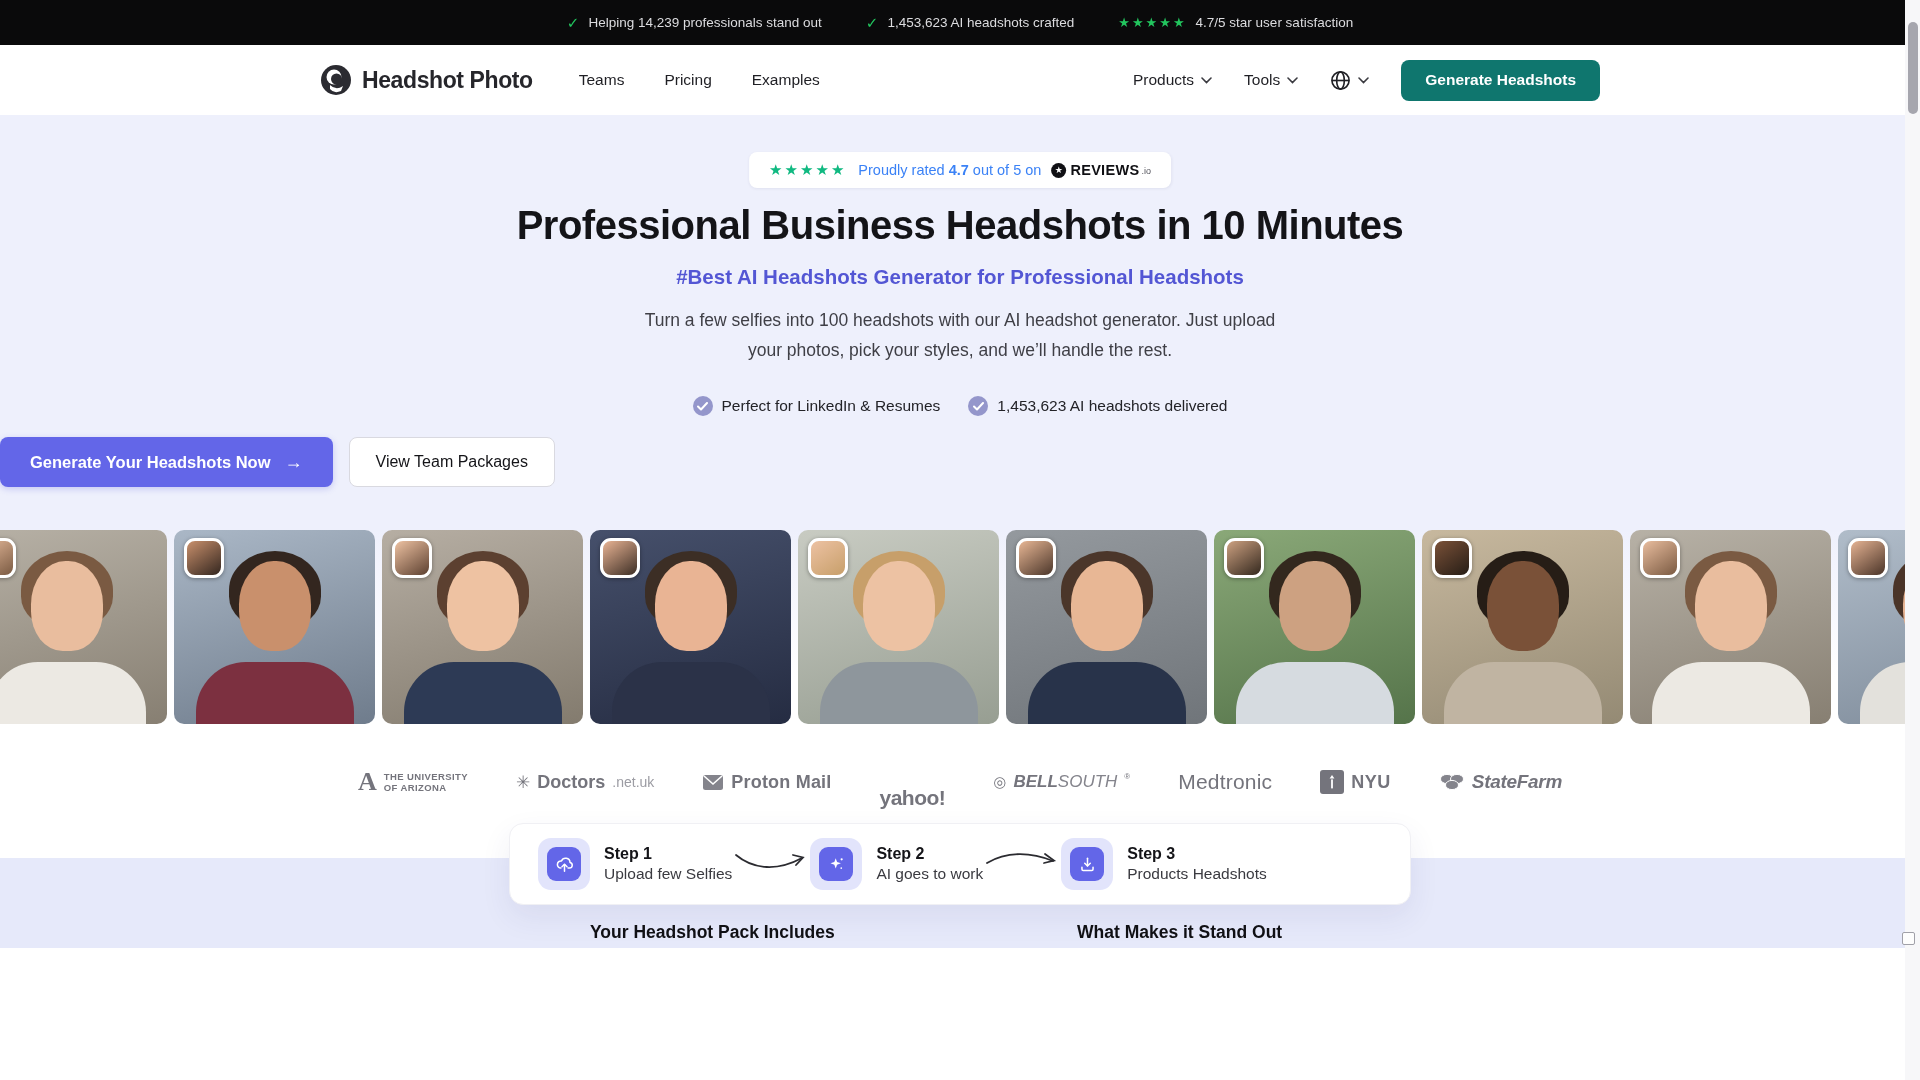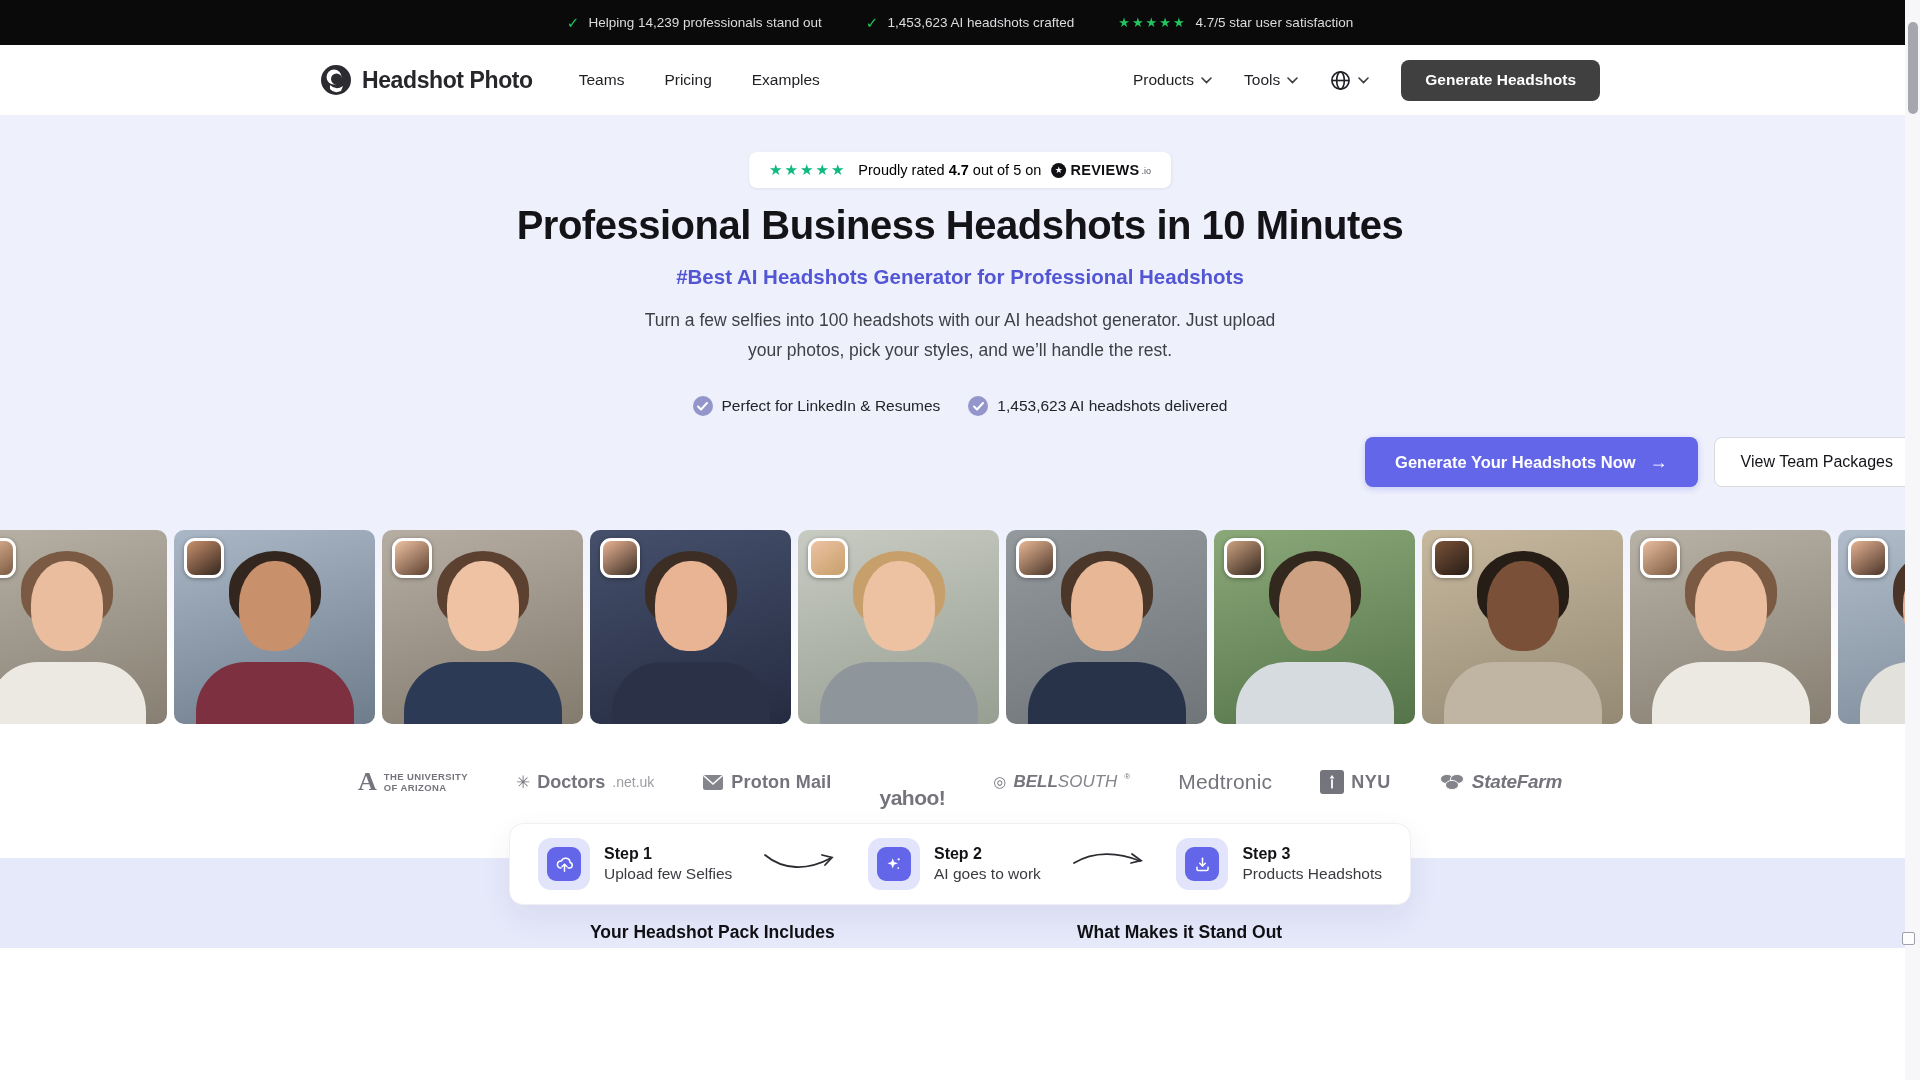--- a/index.html
+++ b/index.html
@@ -17,39 +17,39 @@
   .header { height:70px; background:#fff; display:flex; align-items:center; }
   .header-inner { width:1280px; margin:6px auto; display:flex; align-items:center; }
   .brand { display:flex; align-items:center; gap:10px; cursor:pointer; }
   .brand-mark { width:32px; height:32px; }
   .brand-name { font-size:23px; font-weight:800; letter-spacing:-0.4px; color:#26262b; }
   .nav { display:flex; gap:40px; margin-left:46px; }
   .nav-link { font-size:15.5px; font-weight:500; color:#1f1f24; cursor:pointer; }
   .header-right { margin-left:auto; display:flex; align-items:center; gap:32px; }
   .menu-item { display:flex; align-items:center; gap:7px; font-size:15.5px; font-weight:500; color:#1f1f24; cursor:pointer; }
   .chev { width:11px; height:7px; }
-  .cta-button { background:#404040; color:#fff; border:none; border-radius:8px; height:41px; padding:0 24px; font-size:15.5px; font-weight:600; font-family:inherit; cursor:pointer; }
+  .cta-button { background:#0f766e; color:#fff; border:none; border-radius:8px; height:41px; padding:0 24px; font-size:15.5px; font-weight:600; font-family:inherit; cursor:pointer; }
 
   
   .hero { height:415px; background:#eef0fc; text-align:center; position:relative; }
   .rating-badge { position:absolute; top:37px; left:50%; transform:translateX(-50%); background:#fff; border-radius:8px; height:36px; display:flex; align-items:center; gap:8px; padding:0 20px; box-shadow:0 1px 3px rgba(40,40,90,.07); cursor:pointer; white-space:nowrap; }
   .rating-badge .stars { color:#10b981; font-size:15px; letter-spacing:2px; margin-right:4px; }
-  .rating-badge .txt { font-size:14.5px; color:#000000; }
+  .rating-badge .txt { font-size:14.5px; color:#3b82f6; }
   .rating-badge b { font-weight:800; }
   .reviews-logo { display:flex; align-items:center; gap:4px; margin-left:2px; }
   .reviews-circle { width:15px; height:15px; border-radius:50%; background:#101014; color:#fff; font-size:9px; line-height:15px; text-align:center; }
   .reviews-word { font-weight:800; font-size:14.5px; color:#101014; letter-spacing:.3px; }
   .reviews-tld { font-size:9px; color:#52525b; align-self:flex-end; padding-bottom:2px; margin-left:-2px; }
   .hero-title { padding-top:88px; font-size:40px; font-weight:800; letter-spacing:-0.5px; color:#141418; }
   .hero-subtitle { margin-top:17px; font-size:20.5px; font-weight:700; color:#5356d4; }
   .hero-desc { margin-top:16px; font-size:17.5px; line-height:30px; color:#3f3f46; }
   .check-row { margin-top:31px; display:flex; justify-content:center; gap:28px; }
   .check-item { display:flex; align-items:center; gap:9px; font-size:15.5px; font-weight:500; color:#232328; }
   .check-circle { width:20px; height:20px; border-radius:50%; background:#9496cb; display:flex; align-items:center; justify-content:center; }
-  .btn-row { position:absolute; top:322px; left:0; right:0; display:flex; justify-content:flex-end; gap:16px; }
+  .btn-row { position:absolute; top:322px; left:0; right:0; display:flex; justify-content:flex-start; gap:16px; }
   .btn-primary { background:#6366e8; color:#fff; border:none; border-radius:8px; height:50px; padding:0 30px; font-size:16.5px; font-weight:600; font-family:inherit; display:flex; align-items:center; gap:14px; cursor:pointer; box-shadow:0 2px 6px rgba(80,84,220,.25); }
   .btn-primary .arrow { font-size:18px; }
   .btn-secondary { background:#fff; color:#141418; border:1px solid #d9d9e0; border-radius:8px; height:50px; padding:0 26px; font-size:16px; font-weight:500; font-family:inherit; cursor:pointer; }
 
   
   .carousel { height:196px; background:linear-gradient(180deg,#eef0fc 0%,#f3f4fd 18%,#ffffff 75%); overflow:hidden; }
   .carousel-track { display:flex; gap:7px; margin-left:-34px; height:194px; }
   .card { position:relative; width:201px; min-width:201px; height:194px; border-radius:10px; overflow:hidden; }
   .photo { position:absolute; inset:0; background:linear-gradient(165deg,var(--bg1),var(--bg2)); }
   .hair { position:absolute; left:50%; top:11%; width:92px; height:78px; transform:translateX(-50%); border-radius:50% 50% 42% 42%; background:var(--hair); }
@@ -72,21 +72,21 @@
   .bs-bold { font-size:17px; font-weight:800; font-style:italic; }
   .bs-light { font-size:17px; font-weight:400; font-style:italic; color:#84848c; }
   .bs-tm { font-size:8px; align-self:flex-start; }
   .medtronic { font-size:21px; font-weight:500; letter-spacing:.2px; }
   .nyu-box { width:24px; height:24px; background:#74747c; border-radius:3px; display:flex; align-items:center; justify-content:center; }
   .nyu-name { font-size:18px; font-weight:800; letter-spacing:.5px; }
   .sf-name { font-size:19px; font-weight:700; font-style:italic; letter-spacing:-0.3px; }
 
   
   .band { position:relative; height:90px; background:#e6e9fa; }
-  .steps-card { position:absolute; top:-35px; left:50%; transform:translateX(-50%); width:902px; height:82px; background:#fff; border:1px solid #f0f0f4; border-radius:14px; box-shadow:0 12px 30px rgba(50,50,110,.08); display:flex; align-items:center; justify-content:space-between; padding:0 28px; }
+  .steps-card { position:absolute; top:-35px; left:50%; transform:translateX(-50%); width:902px; height:82px; background:#fff; border:1px solid #f0f0f4; border-radius:14px; box-shadow:0 12px 30px rgba(50,50,110,.08); display:flex; align-items:center; padding:0 28px; }
   .step { display:flex; align-items:center; gap:14px; }
   .step-icon-outer { width:52px; height:52px; border-radius:13px; background:#e2e4fb; display:flex; align-items:center; justify-content:center; }
   .step-icon-inner { width:34px; height:34px; border-radius:9px; background:#6366e8; display:flex; align-items:center; justify-content:center; }
   .step-label { font-size:16px; font-weight:700; color:#141418; }
   .step-text { font-size:15.5px; color:#3a3a40; margin-top:2px; }
   .arrow-swoosh { margin-top:-6px; }
   .section-heading { position:absolute; font-size:17.5px; font-weight:800; color:#101014; }
   .heading-pack { left:590px; top:64px; }
   .heading-standout { left:1077px; top:64px; }
 

